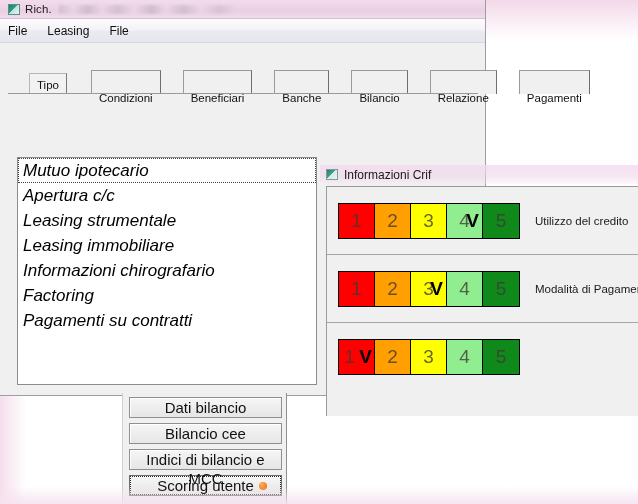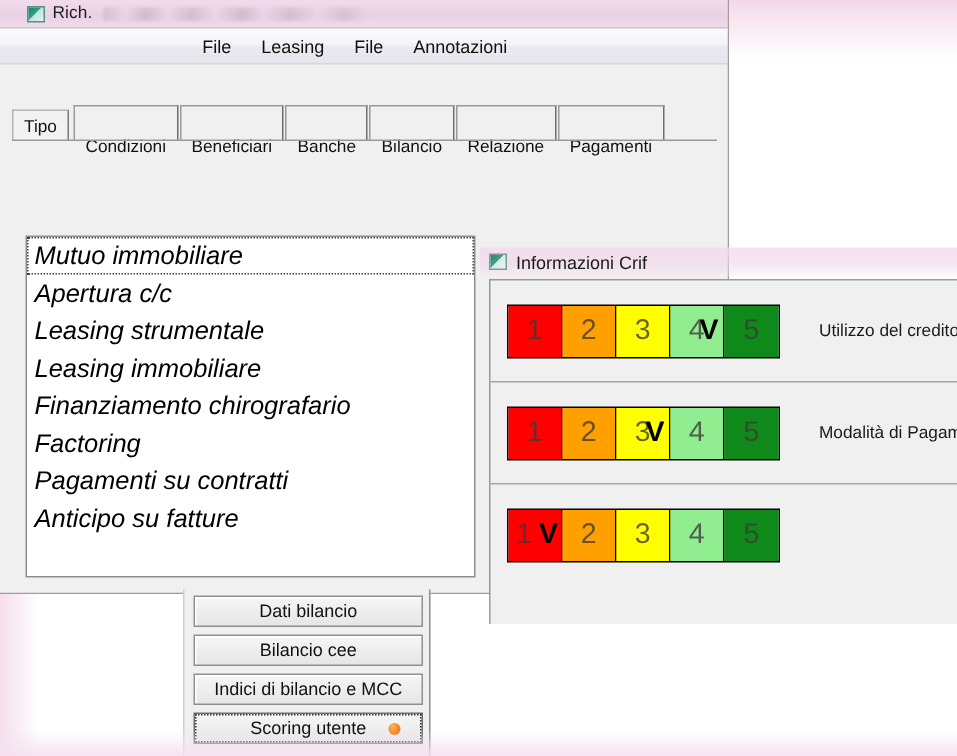--- a/index.html
+++ b/index.html
@@ -36,21 +36,21 @@
     border-right: 1px solid #9e9e9e;
     border-bottom: 1px solid #9e9e9e;
     box-sizing: border-box;
   }
   .titlebar {
     position: relative;
     height: 19px;
     background: linear-gradient(to bottom, #f2dcec 0%, #ecd3e6 45%, #e9cfe3 55%, #f0dbeb 100%);
     border-bottom: 1px solid #cfc3cd;
     display: flex; align-items: center;
-    padding-left: 18px;
+    padding-left: 8px;
     box-sizing: border-box;
   }
   .title-icon {
     width: 12px; height: 11px;
     background: linear-gradient(135deg, #1e7d6e 0%, #2fa08c 45%, #bfe4da 46%, #e7f4f0 100%);
     border: 1px solid #5b8f85;
     box-sizing: border-box;
     margin-right: 5px;
     flex: 0 0 auto;
   }
@@ -75,21 +75,20 @@
     flex: 0 0 auto;
   }
 
   .menubar {
     height: 24px;
     background: linear-gradient(to bottom, #fcfcfe 0%, #f3f3f7 48%, #eaeaf0 52%, #e6e6ee 100%);
     border-bottom: 1px solid #d6d6de;
     display: flex; align-items: center;
     padding-left: 8px;
     box-sizing: border-box;
-    justify-content: center;
   }
   .menu-item {
     font-size: 12px;
     color: #10100f;
     padding: 2px 9px 2px 0px;
     margin-right: 11px;
     cursor: default;
     white-space: nowrap;
   }
 
@@ -112,20 +111,21 @@
     background: #f0f0f0;
     border-left: 1px solid #9a9a9a;
     border-right: 1px solid #6e6e6e;
     border-top: 1px solid #9a9a9a;
     line-height: 13px;
     white-space: nowrap;
     box-sizing: border-box;
     height: 18px;
     margin-right: 1px;
     cursor: default;
+    margin-left: 21px;
   }
   .tab.selected {
     height: 21px;
     padding-top: 5px;
     border-left: 1px solid #b5b5b5;
     border-right: 1px solid #7a7a7a;
     border-top: 1px solid #b5b5b5;
     background: #f2f2f2;
     margin-right: 3px;
   }
@@ -229,21 +229,21 @@
     position: absolute;
     right: 3px;
     font-size: 19px;
     font-weight: bold;
     color: #000;
     line-height: 1;
     top: 7px;
   }
   .cell.v-first .vmark { right: 2px; }
   .scale-label {
-    margin-left: 26px;
+    margin-left: 15px;
     font-size: 11.5px;
     color: #1a1a1a;
     white-space: nowrap;
     line-height: 14px;
   }
   .scale-label .sub-dot {
     display: block;
     font-size: 11.5px;
     color: #1a1a1a;
     line-height: 8px;
@@ -260,21 +260,21 @@
     padding: 4px 6px;
   }
   .btn {
     display: block;
     width: 153px; height: 21px;
     margin: 0 0 5px 0;
     background: linear-gradient(to bottom, #f6f6f6, #ededed 55%, #e6e6e6 100%);
     border: 1px solid #8f8f8f;
     box-shadow: inset 1px 1px 0 #ffffff;
     font-family: "Liberation Sans", sans-serif;
-    font-size: 12px;
+    font-size: 15px;
     color: #111;
     box-sizing: border-box;
     text-align: center;
     line-height: 19px;
     cursor: default;
     position: relative;
     padding: 0;
   }
   .btn.focused {
     border: 1px solid #6d6d6d;
@@ -305,46 +305,44 @@
     <div class="titlebar">
       <div class="title-icon"></div>
       <div class="title-text">Rich.</div>
       <div class="title-redacted"></div>
     </div>
 
     <div class="menubar">
       <div class="menu-item">File</div>
       <div class="menu-item">Leasing</div>
       <div class="menu-item">File</div>
-      <div class="menu-item">Annotazioni</div>
     </div>
 
     <div class="client-area"></div>
   </div>
 
   <div class="tabstrip">
     <div class="tab selected">Tipo</div>
     <div class="tab">Condizioni</div>
     <div class="tab">Beneficiari</div>
     <div class="tab">Banche</div>
     <div class="tab">Bilancio</div>
     <div class="tab">Relazione</div>
     <div class="tab">Pagamenti</div>
   </div>
   <div class="tab-underline"></div>
 
   <div class="listbox">
-    <div class="list-item focused">Mutuo immobiliare</div>
+    <div class="list-item focused">Mutuo ipotecario</div>
     <div class="list-item">Apertura c/c</div>
     <div class="list-item">Leasing strumentale</div>
     <div class="list-item">Leasing immobiliare</div>
-    <div class="list-item">Finanziamento chirografario</div>
+    <div class="list-item">Informazioni chirografario</div>
     <div class="list-item">Factoring</div>
     <div class="list-item">Pagamenti su contratti</div>
-    <div class="list-item">Anticipo su fatture</div>
   </div>
 
   <div class="crif-window">
     <div class="crif-titlebar">
       <div class="crif-icon"></div>
       <div class="crif-title">Informazioni Crif</div>
     </div>
 
     <div class="crif-body">
 

